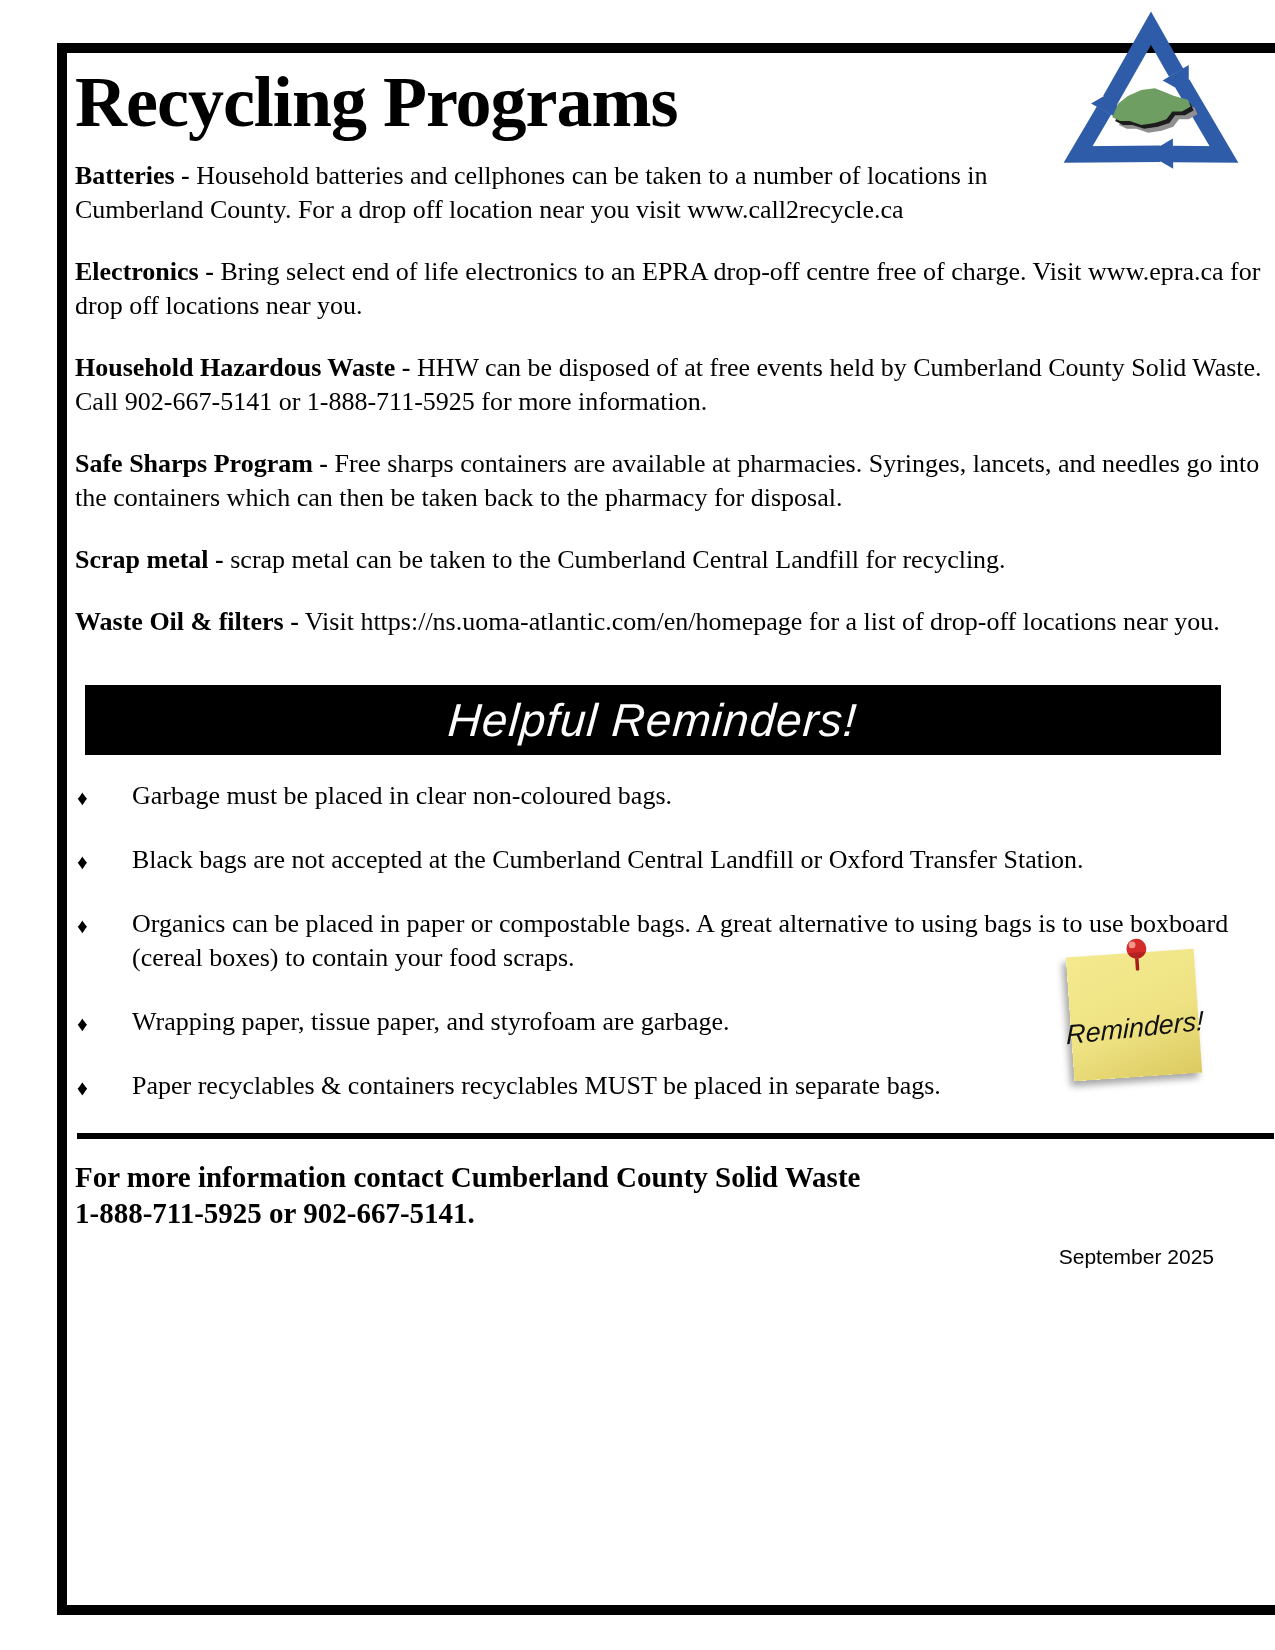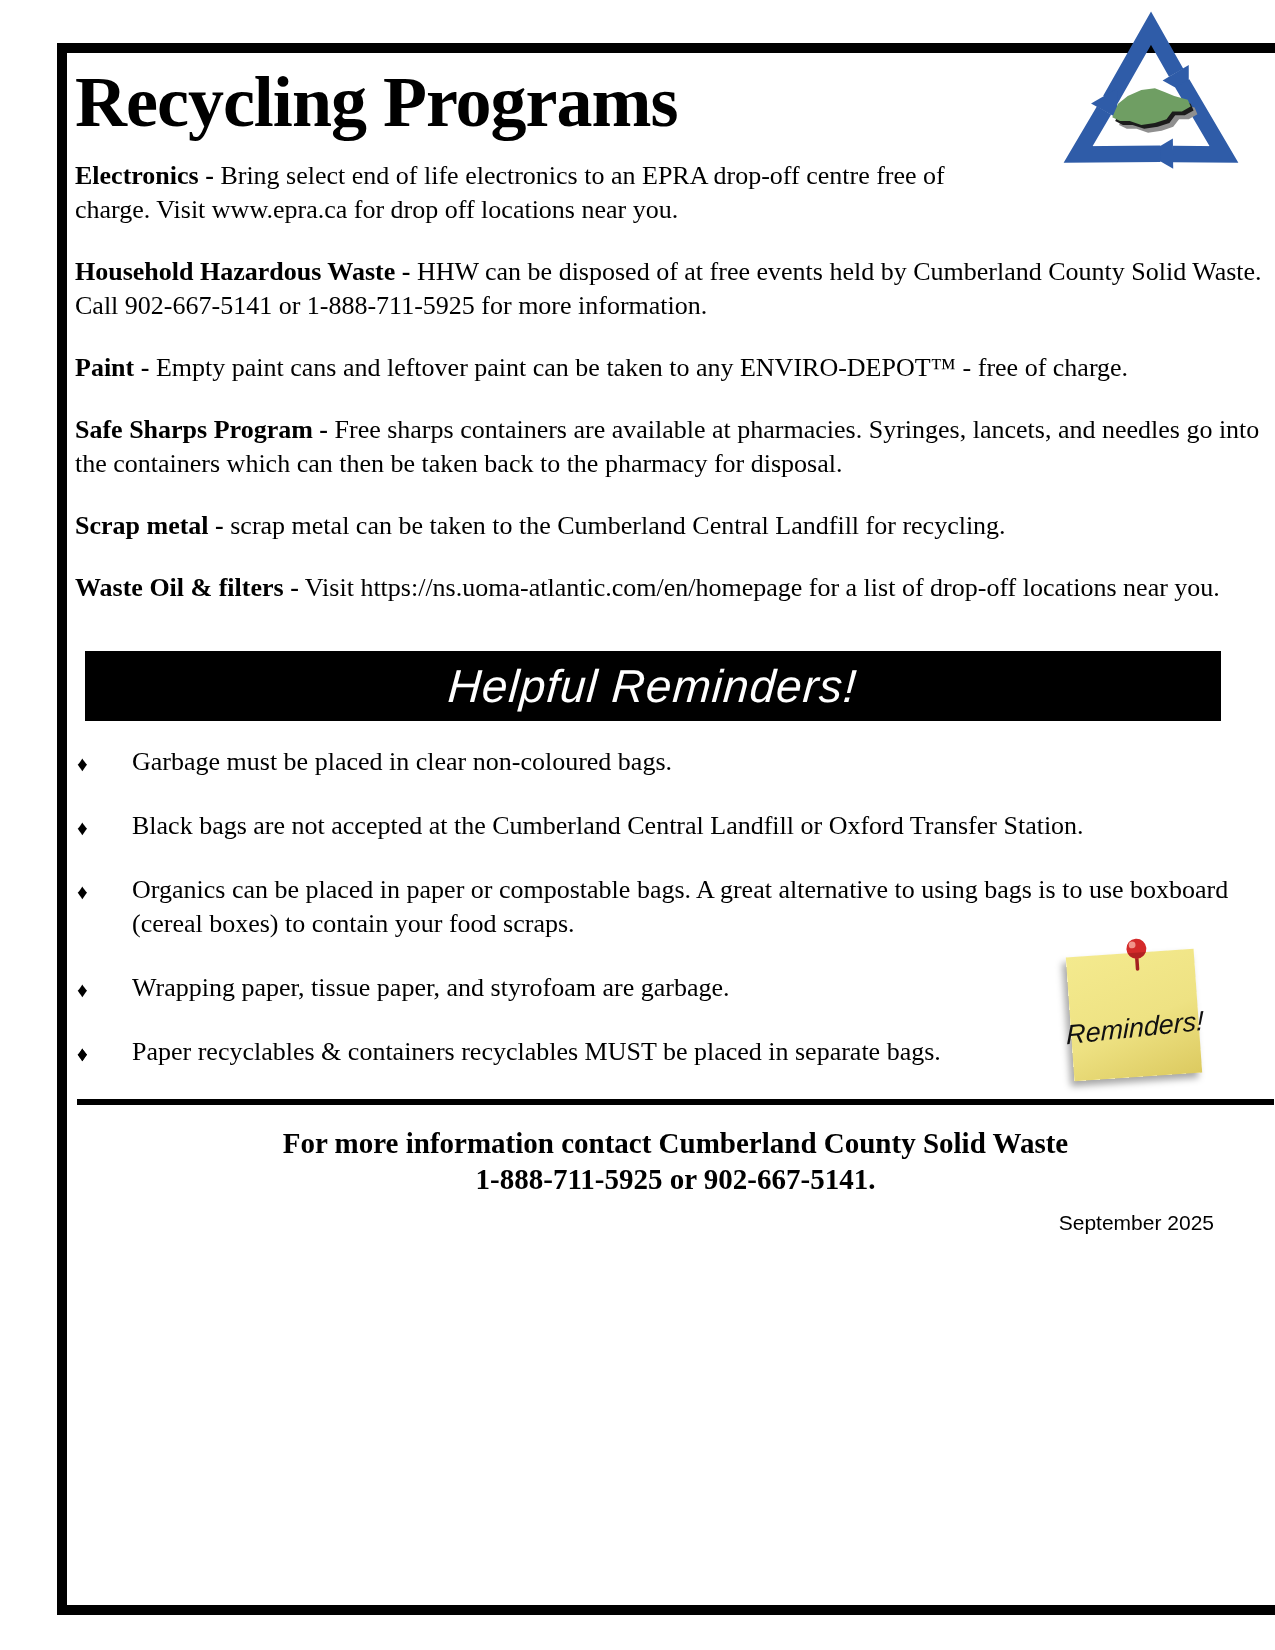--- a/index.html
+++ b/index.html
@@ -57,21 +57,21 @@
     position:relative;font-size:26px;line-height:34px;
     padding-left:57px;margin:0 0 30px 0;
   }
   .reminders li .bullet{
     position:absolute;left:2px;top:2px;font-size:21px;
   }
   .footer-rule{
     height:6px;background:#000;margin:20px 2px 20px 2px;
   }
   .footer-line{
-    text-align:center;font-size:29px;font-weight:bold;line-height:36px;margin:0;
+    font-size:29px;font-weight:bold;line-height:36px;margin:0;
   }
   .footer-date{
     text-align:right;font-family:"Liberation Sans", sans-serif;
     font-weight:normal;font-size:21px;margin:14px 62px 0 0;
   }
 </style>
 </head>
 <body>
 
 <div class="frame">
@@ -91,23 +91,23 @@
         <path transform="translate(7,8)" fill="#8f8f8f" d="M60 118 L66 104 L76 96 L90 90 L104 88 L114 92 L124 96 L138 100 L141 107 L132 112 L122 112 L116 120 L104 124 L90 126 L78 122 L68 122 Z"></path>
         <path transform="translate(3,4)" fill="#1c1c1c" d="M60 118 L66 104 L76 96 L90 90 L104 88 L114 92 L124 96 L138 100 L141 107 L132 112 L122 112 L116 120 L104 124 L90 126 L78 122 L68 122 Z"></path>
         <path fill="#6f9e63" d="M60 118 L66 104 L76 96 L90 90 L104 88 L114 92 L124 96 L138 100 L141 107 L132 112 L122 112 L116 120 L104 124 L90 126 L78 122 L68 122 Z"></path>
       </g>
     </svg>
   </div>
 
   <h1 class="page-title">Recycling Programs</h1>
 
   <div class="content">
+    <p class="program"><b>Batteries -</b><span> Household batteries and cellphones can be taken to a number of locations in Cumberland County.  For a drop off location near you visit www.call2recycle.ca</span></p>
     <p class="program"><b>Electronics -</b><span> Bring select end of life electronics to an EPRA drop-off centre free of charge. Visit www.epra.ca for drop off locations near you.</span></p>
     <p class="program"><b>Household Hazardous Waste -</b><span> HHW can be disposed of at free events held by Cumberland County Solid Waste.  Call 902-667-5141 or 1-888-711-5925 for more information.</span></p>
-    <p class="program"><b>Paint -</b><span> Empty paint cans and leftover paint can be taken to any ENVIRO-DEPOT™ - free of charge.</span></p>
     <p class="program"><b>Safe Sharps Program -</b><span> Free sharps containers are available at pharmacies. Syringes, lancets, and needles go into the containers which can then be taken back to the pharmacy for disposal.</span></p>
     <p class="program"><b>Scrap metal -</b><span> scrap metal can be taken to the Cumberland Central Landfill for recycling.</span></p>
     <p class="program"><b>Waste Oil &amp; filters -</b><span>  Visit https://ns.uoma-atlantic.com/en/homepage for a list of drop-off locations near you.</span></p>
   </div>
 
   <div class="banner">
     <span class="banner-title">Helpful Reminders!</span>
   </div>
 
   <ul class="reminders">

